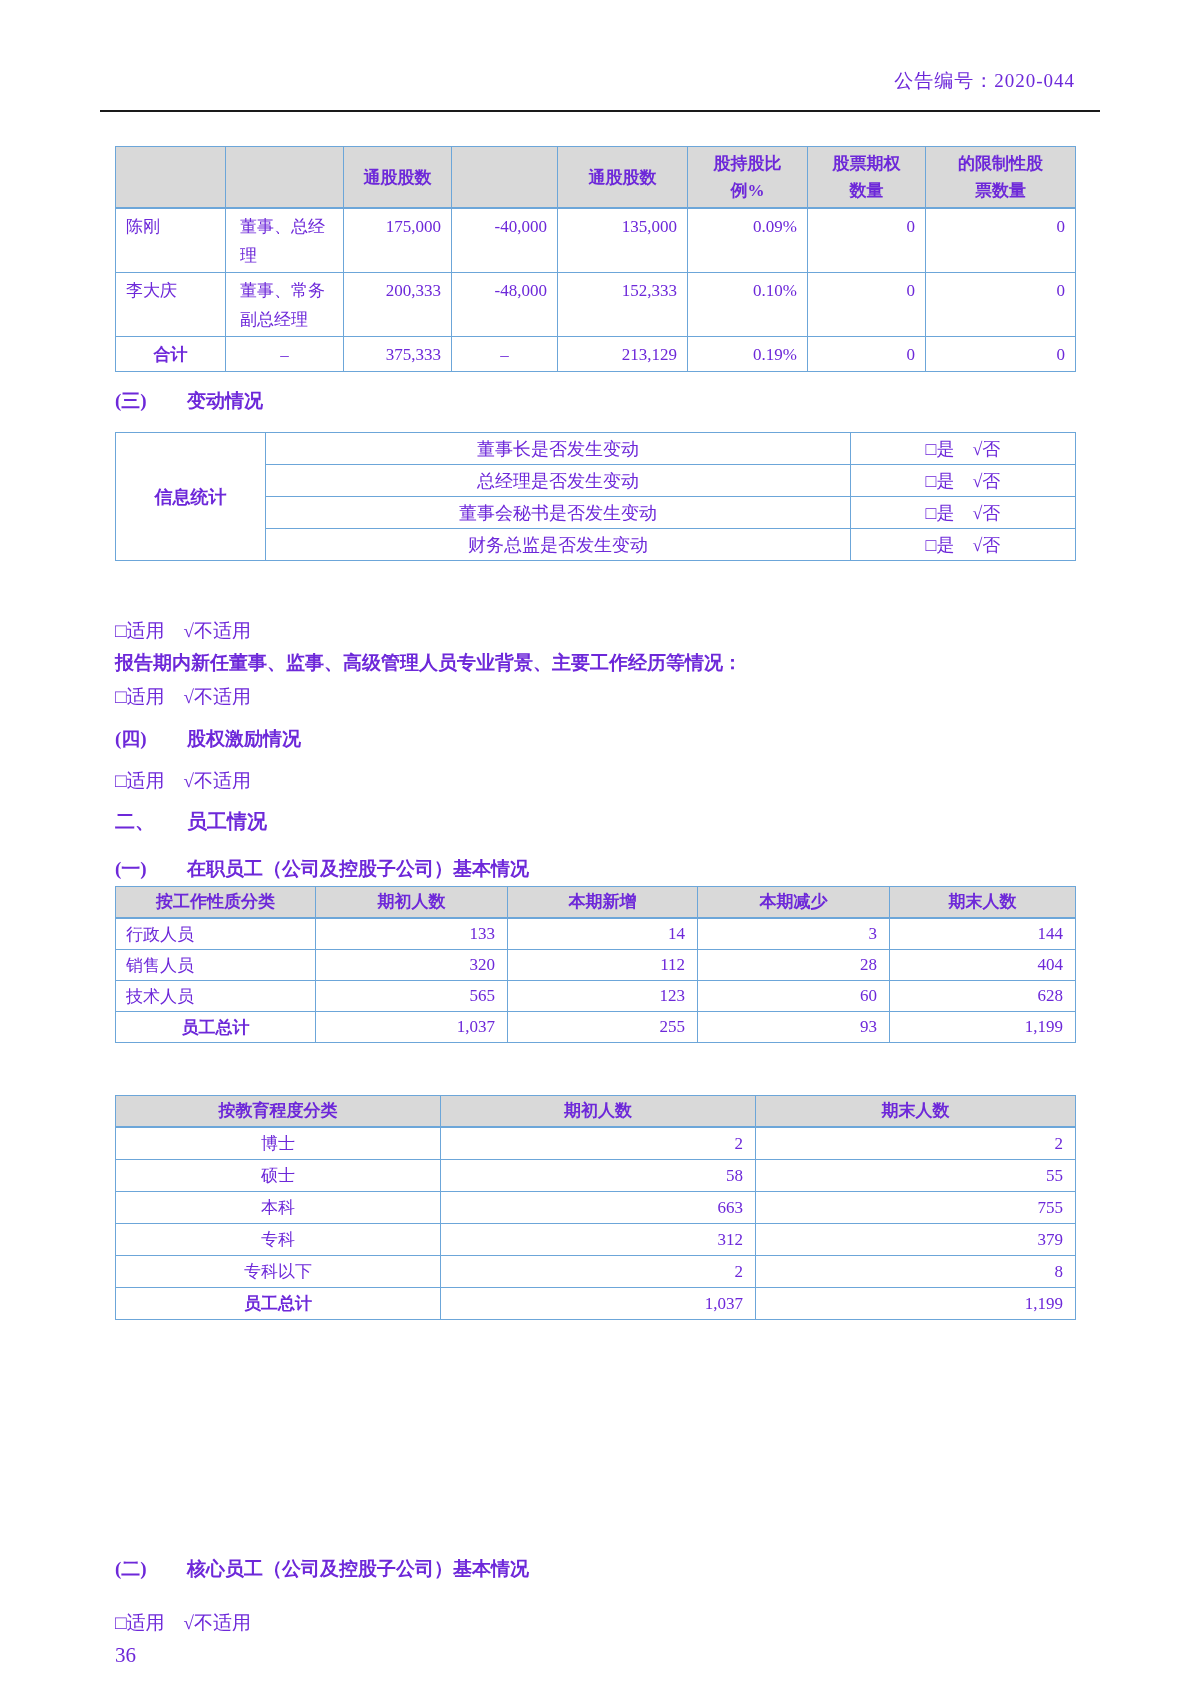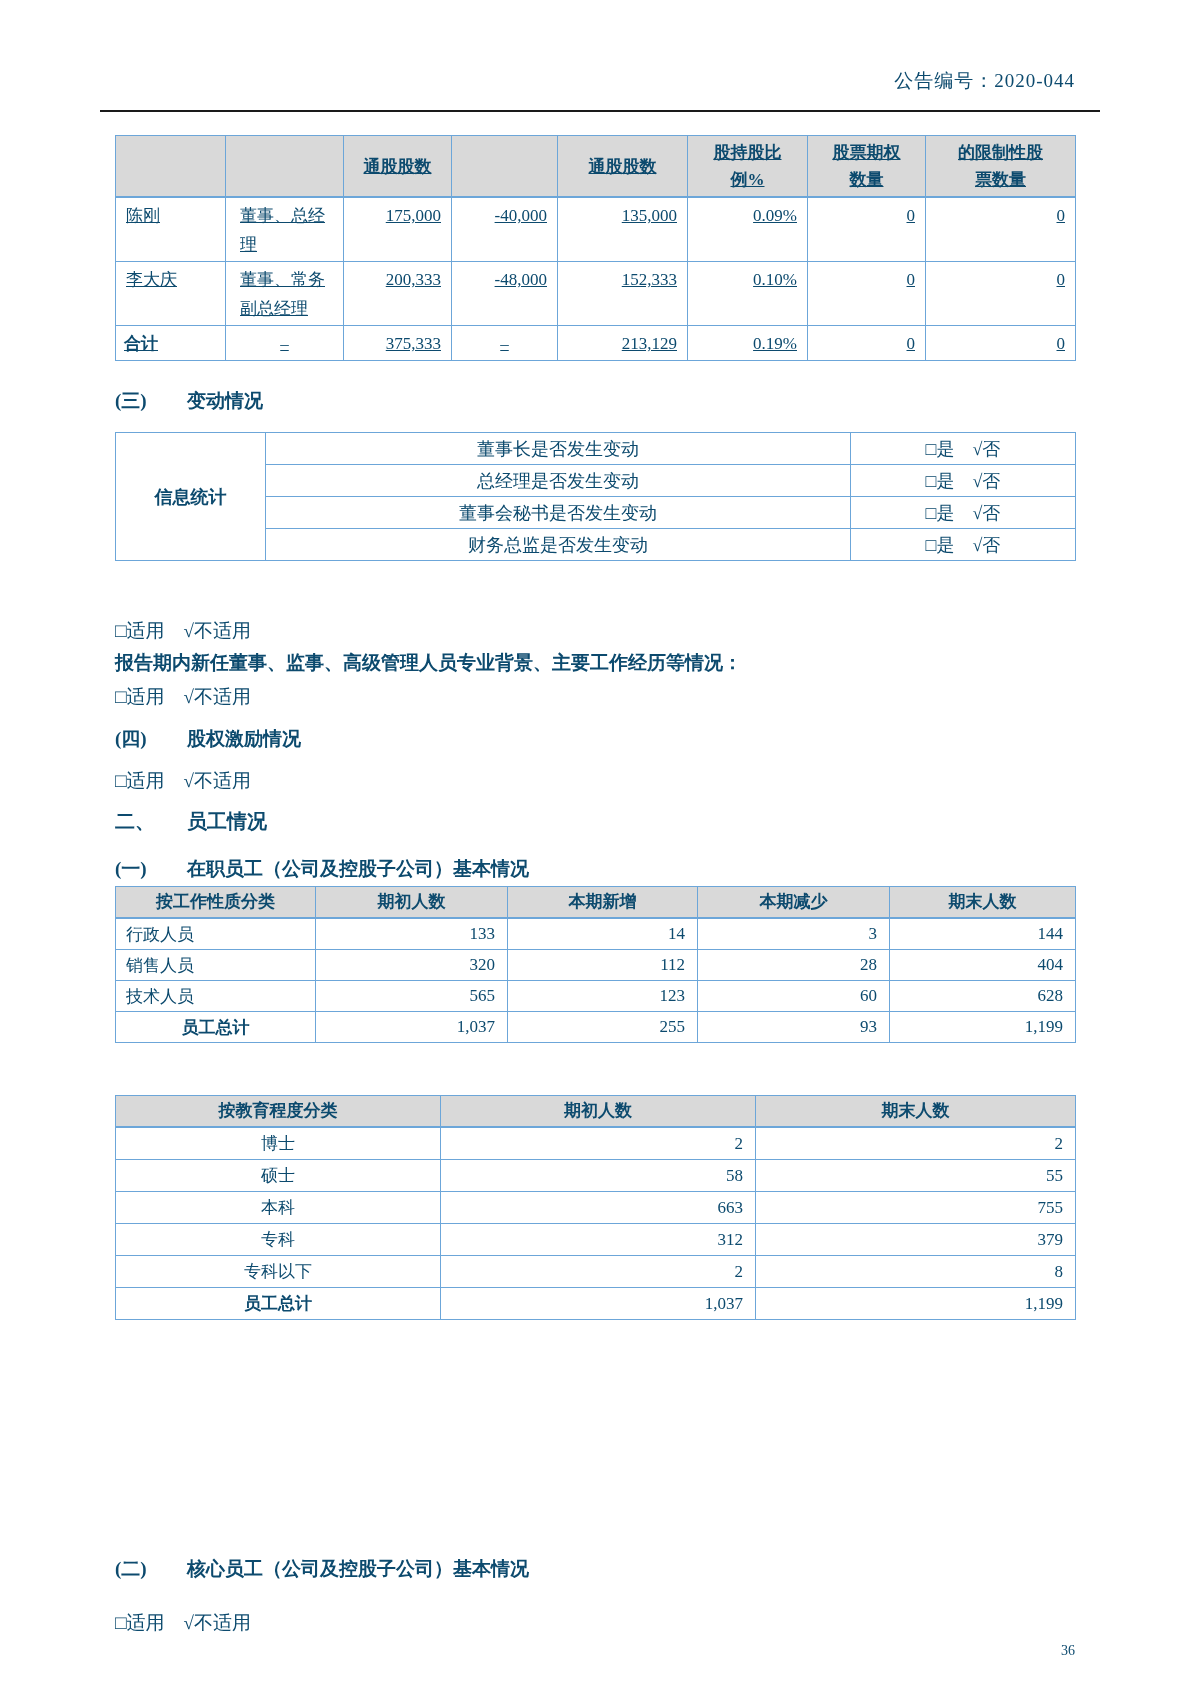--- a/index.html
+++ b/index.html
@@ -1,41 +1,41 @@
 <!DOCTYPE html>
 <html><head>
 <meta charset="utf-8">
 <style>
   html,body{margin:0;padding:0;background:#ffffff;}
   .page{
     position:relative;width:1200px;height:1696px;background:#ffffff;
-    font-family:"Liberation Serif","DejaVu Serif",serif;color:#0c4a6e;overflow:hidden;
+    font-family:"Liberation Serif","DejaVu Serif",serif;color:#6d28d9;overflow:hidden;
   }
   .abs{position:absolute;}
   .announce{top:68px;left:115px;width:960px;text-align:right;font-size:19px;letter-spacing:1px;}
   .rule{top:110px;left:100px;width:1000px;height:2px;background:#1a1a1a;}
 
   table{position:absolute;left:115px;width:960px;border-collapse:collapse;table-layout:fixed;font-size:17px;}
   th,td{border:1.5px solid #6CA6D9;overflow:hidden;}
   th{background:#D9D9D9;font-weight:bold;text-align:center;vertical-align:middle;
      white-space:pre-line;line-height:27px;padding:2px 4px;border-bottom-width:2.5px;}
   td{padding:2px 8px;}
 
   
-  .t1{top:135px;text-decoration:underline;}
+  .t1{top:146px;}
   .t1 th{height:56px;}
   .t1 td{vertical-align:top;line-height:29px;padding-top:3px;}
   .t1 .c-name{text-align:left;padding-left:10px;}
   .t1 .c-pos{text-align:left;padding-left:14px;padding-right:8px;}
   .t1 .c-num{text-align:right;padding-right:10px;}
   .t1 .c-dash{text-align:center;}
   .t1 .r1 td{height:55px;}
   .t1 .r2 td{height:58px;}
   .t1 .r3 td{height:28px;vertical-align:middle;}
-  .t1 .c-total{text-align:left;font-weight:bold;}
+  .t1 .c-total{text-align:center;font-weight:bold;}
 
   
   .t2{top:432px;}
   .t2 td{height:27px;text-align:center;vertical-align:middle;font-size:18px;}
   .t2 .c-label{font-weight:bold;}
 
   
   .h-line{left:115px;width:960px;font-weight:bold;font-size:19px;}
   .h-num{display:inline-block;width:72px;}
   .h-s3{top:388px;}
@@ -44,21 +44,21 @@
   .h-sub1{top:856px;}
   .h-sub2{top:1556px;}
   .p-bold{left:115px;width:960px;font-weight:bold;font-size:19px;}
   .p-na{left:115px;width:960px;font-size:19px;}
   .b-p1{top:584px;}
   .b-na1{top:618px;}
   .b-p2{top:650px;}
   .b-na2{top:684px;}
   .b-na3{top:768px;}
   .b-na4{top:1610px;}
-  .pagenum{top:1643px;left:115px;width:960px;text-align:right;font-size:14px;}
+  .pagenum{top:1643px;left:115px;width:960px;text-align:left;font-size:21px;}
 
   
   .t3{top:886px;}
   .t3 th{height:26px;line-height:24px;}
   .t3 td{height:26px;vertical-align:middle;}
   .t3 .c-label{text-align:left;padding-left:10px;}
   .t3 .c-num{text-align:right;padding-right:12px;}
   .t3 .c-total{text-align:center;font-weight:bold;}
 
   

